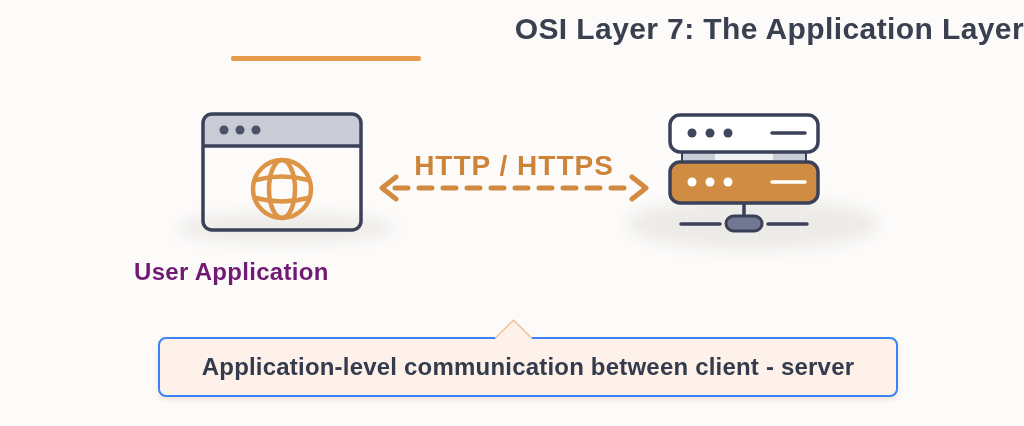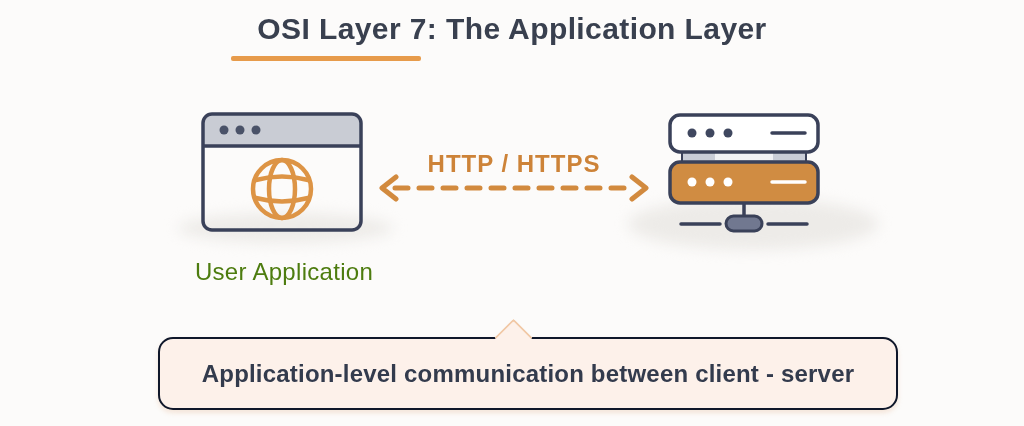--- a/index.html
+++ b/index.html
@@ -3,49 +3,49 @@
 <meta charset="utf-8">
 <style>
   html,body{margin:0;padding:0;background:#fcfbfa;}
   *{box-sizing:border-box;}
   .stage{
     position:relative;width:1024px;height:426px;overflow:hidden;
     background:#fcfbfa;
     font-family:"Liberation Sans","DejaVu Sans",sans-serif;
   }
   .title{
-    position:absolute;top:12px;left:0;width:100%;text-align:center;
+    position:absolute;top:12px;left:0;width:100%;text-align:right;
     font-size:30px;font-weight:700;letter-spacing:.4px;color:#39404f;
   }
   .title-underline{
     position:absolute;left:231px;top:56px;width:190px;height:5px;
     background:#e79b4b;border-radius:2px;
   }
   .shadow{
     position:absolute;background:#edebe8;border-radius:50%;filter:blur(7px);
   }
   .shadow-client{left:178px;top:213px;width:215px;height:30px;}
   .shadow-server{left:628px;top:198px;width:250px;height:52px;}
   .icon-wrap{position:absolute;}
   .client-icon{left:201px;top:112px;}
   .server-icon{left:667px;top:113px;}
   .arrow-wrap{position:absolute;left:377px;top:174px;width:274px;height:28px;}
   .arrow-label{
     position:absolute;left:377px;top:150px;width:274px;text-align:center;
-    font-size:24px;font-weight:700;letter-spacing:1px;color:#cd8338;
+    font-size:28px;font-weight:700;letter-spacing:1px;color:#cd8338;
   }
   .node-label{
-    position:absolute;top:258px;width:300px;text-align:center;
-    font-size:24px;font-weight:400;letter-spacing:.3px;color:#4d7c0f;
+    position:absolute;top:258px;width:300px;
+    font-size:24px;font-weight:700;letter-spacing:.3px;color:#701a75;
   }
   .label-client{left:134px;}
   .label-server{left:596px;}
   .caption-box{
-    position:absolute;left:158px;top:337px;width:740px;height:73px;
-    background:#fdf1ea;border:2px solid #0f172a;border-radius:15px;
+    position:absolute;left:158px;top:337px;width:740px;height:60px;
+    background:#fdf1ea;border:2px solid #3b82f6;border-radius:8px;
     display:flex;align-items:center;justify-content:center;
     box-shadow:0 3px 5px rgba(226,173,133,.28);
   }
   .caption-pointer{
     position:absolute;top:-15px;left:340px;width:27px;height:27px;
     background:#fdf1ea;border-top:2px solid #f1c9a7;border-left:2px solid #f1c9a7;
     transform:rotate(45deg);border-radius:3px 0 0 0;
   }
   .caption-text{
     position:relative;font-size:24px;font-weight:600;letter-spacing:.2px;color:#333b4d;

